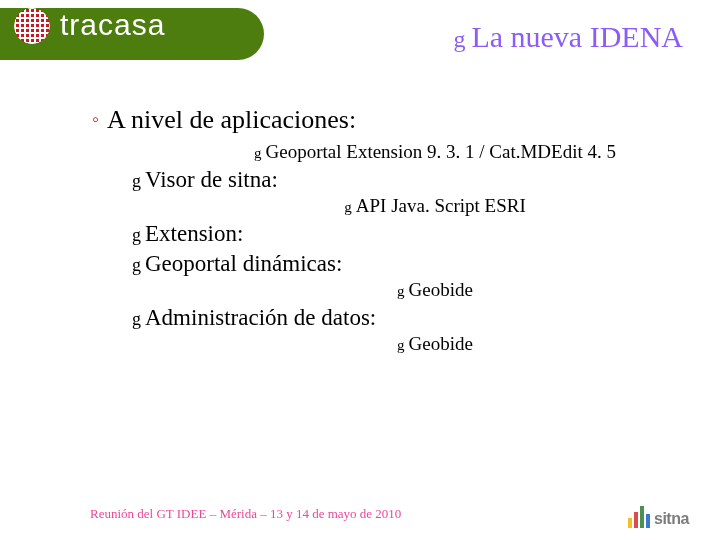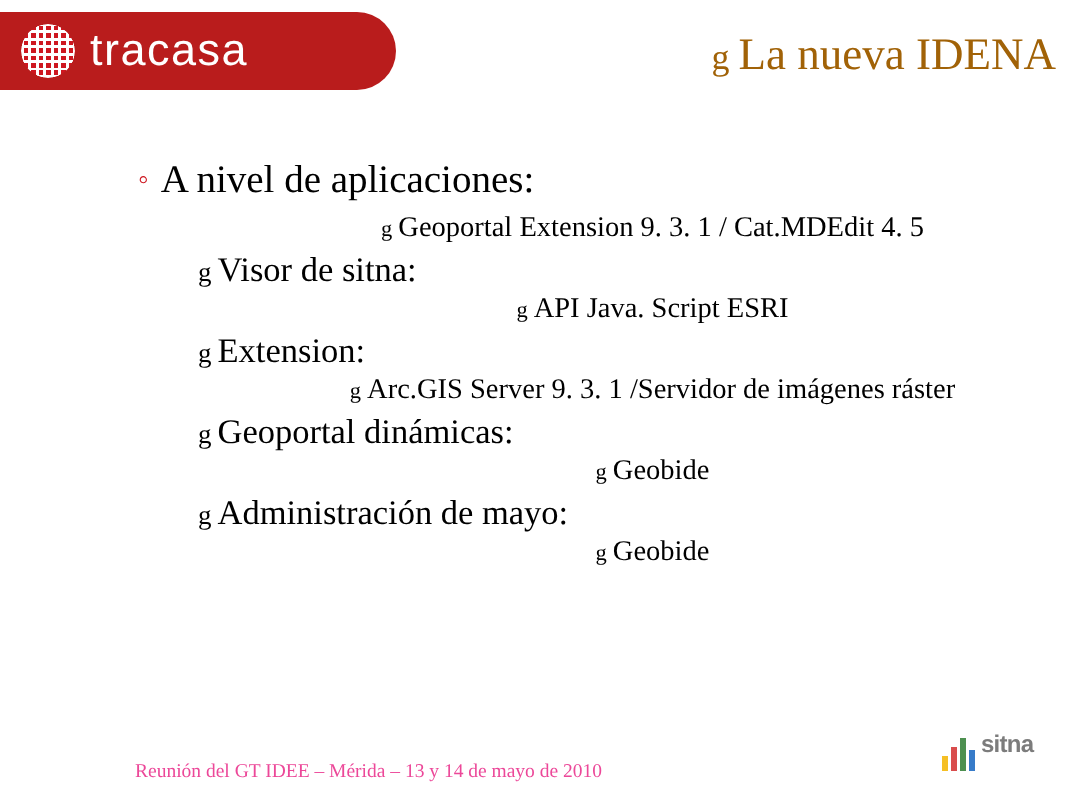--- a/index.html
+++ b/index.html
@@ -2,44 +2,44 @@
 <html><head>
 <meta charset="utf-8">
 <style>
   * { margin: 0; padding: 0; box-sizing: border-box; }
   html, body { width: 720px; height: 540px; background: #fff; font-family: Georgia, 'Times New Roman', serif; color: #000; position: relative; overflow: hidden; }
 
   .logo-wrap {
     position: absolute;
     top: 8px; left: 0;
     width: 264px; height: 52px;
-    background: #b91c1c;
+    background: #4d7c0f;
     border-top-right-radius: 26px;
     border-bottom-right-radius: 26px;
-    display: flex; align-items: center;
+    display: flex; 
     padding-left: 14px;
     gap: 10px;
   }
   .logo-orb {
     width: 36px; height: 36px;
     border-radius: 50%;
     background: repeating-linear-gradient(0deg,#fff 0 2px, transparent 2px 5px),
                 repeating-linear-gradient(90deg,#fff 0 2px, transparent 2px 5px);
     background-color: #ce1720;
     mask: radial-gradient(circle at center, #000 0 18px, transparent 18px);
     -webkit-mask: radial-gradient(circle at center, #000 0 18px, transparent 18px);
   }
   .logo-text { color: #fff; font-family: Arial, Helvetica, sans-serif; font-size: 30px; letter-spacing: 1px; font-weight: 400; }
 
   .title {
     position: absolute;
-    top: 20px; right: 16px; left: 300px;
+    top: 20px; right: 37px; left: 300px;
     text-align: right;
     font-size: 30px;
-    color: #a16207;
+    color: #8b5cf6;
   }
   .title .bullet { font-family: "Segoe Script", "Comic Sans MS", cursive; font-size: 24px; margin-right: 6px; }
 
   .content {
     position: absolute;
     top: 105px; left: 92px; right: 20px;
   }
 
   .lvl1 { font-size: 26px; color: #000; margin-bottom: 6px; }
   .lvl1 .circ { color: #ce1720; margin-right: 8px; font-size: 20px; vertical-align: 2px; }
@@ -56,21 +56,21 @@
     font-family: Georgia, serif;
     font-size: 13px;
     color: #ec4899;
   }
 
   .sitna {
     position: absolute;
     right: 14px; bottom: 12px;
     width: 78px; height: 40px;
     opacity: 0.85;
-    display: flex; align-items: flex-start; gap: 4px;
+    display: flex; align-items: flex-end; gap: 4px;
   }
   .sitna-bars {
     display: flex; gap: 2px; align-items: flex-end; height: 26px;
   }
   .sitna-bars span:nth-child(1){ width:4px; height:10px; background:#f4b400;}
   .sitna-bars span:nth-child(2){ width:4px; height:16px; background:#d32f2f;}
   .sitna-bars span:nth-child(3){ width:4px; height:22px; background:#2e7d32;}
   .sitna-bars span:nth-child(4){ width:4px; height:14px; background:#1565c0;}
   .sitna-txt { font-family: Arial,sans-serif; font-size: 16px; font-weight: 700; color:#666; letter-spacing:-0.5px; }
 </style>
@@ -98,33 +98,30 @@
   <div class="lvl2">
     <span class="sb">g</span><span>Visor de sitna:</span>
   </div>
   <div class="lvl3">
     <span class="sb">g</span><span>API Java. Script ESRI</span>
   </div>
 
   <div class="lvl2">
     <span class="sb">g</span><span>Extension:</span>
   </div>
-  <div class="lvl3">
-    <span class="sb">g</span><span>Arc.GIS Server 9. 3. 1 /Servidor de imágenes ráster</span>
-  </div>
 
   <div class="lvl2">
     <span class="sb">g</span><span>Geoportal dinámicas:</span>
   </div>
   <div class="lvl3">
     <span class="sb">g</span><span>Geobide</span>
   </div>
 
   <div class="lvl2">
-    <span class="sb">g</span><span>Administración de mayo:</span>
+    <span class="sb">g</span><span>Administración de datos:</span>
   </div>
   <div class="lvl3">
     <span class="sb">g</span><span>Geobide</span>
   </div>
 </div>
 
 <div class="footer">Reunión del GT IDEE – Mérida – 13 y 14 de mayo de 2010</div>
 
 <div class="sitna">
   <div class="sitna-bars">

